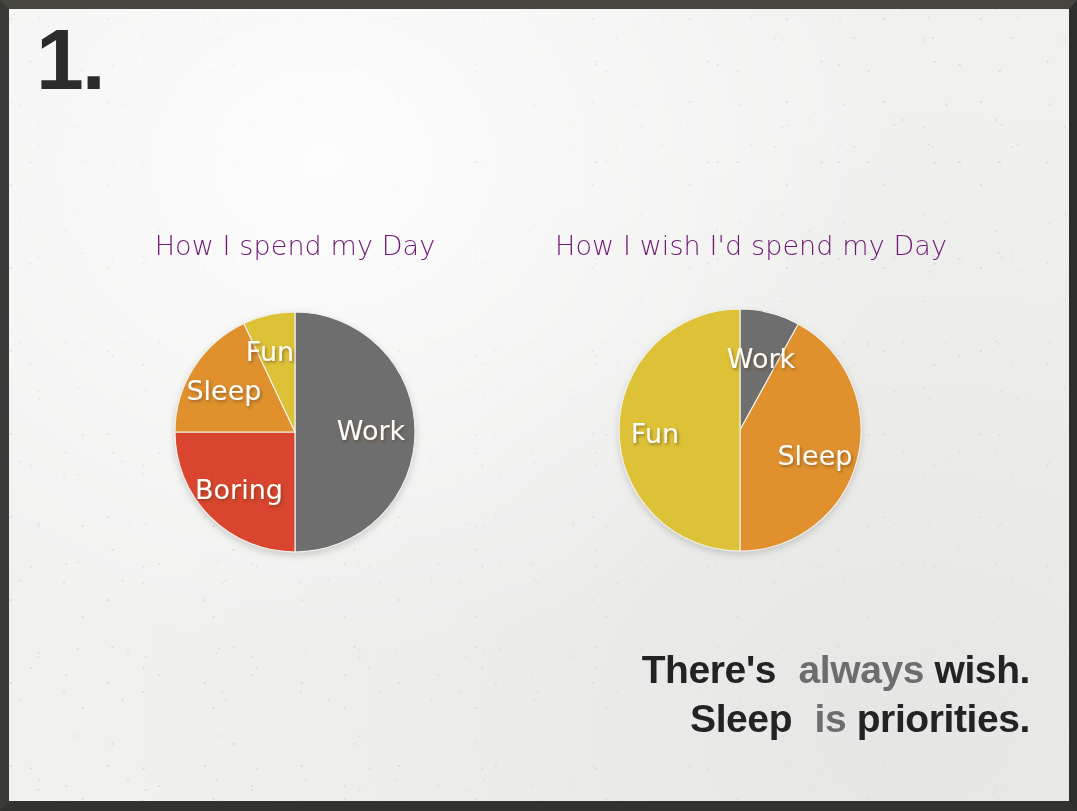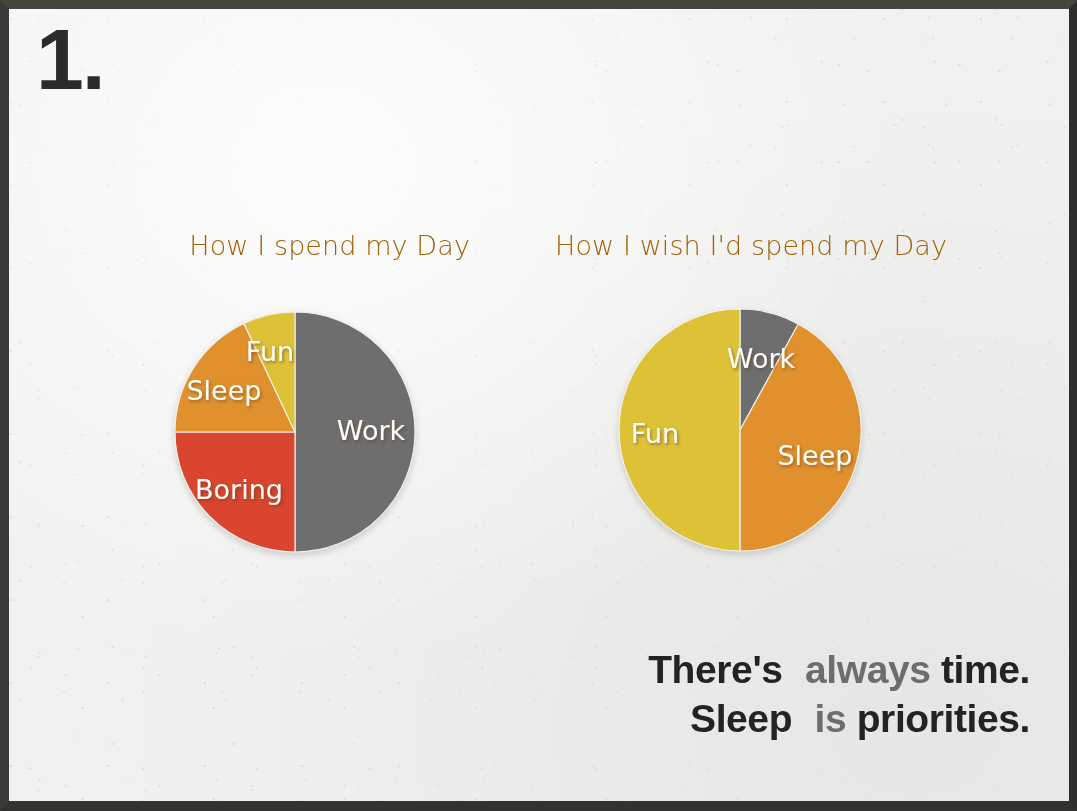--- a/index.html
+++ b/index.html
@@ -91,26 +91,26 @@
     color: #2b2b2b;
   }
 
   
   .chart-block { position: absolute; }
   .chart-title {
     position: absolute;
     top: 0;
     left: 0;
     width: 100%;
-    text-align: right;
+    text-align: center;
     font-family: "DejaVu Sans", sans-serif;
     font-weight: 300;
     font-size: 27px;
     letter-spacing: .1px;
-    color: #a16207;
+    color: #701a75;
     white-space: nowrap;
   }
 
   .slice-label {
     font-family: "DejaVu Sans", sans-serif;
     font-weight: 400;
     fill: #fdfcf6;
     text-anchor: middle;
     dominant-baseline: middle;
   }
@@ -179,20 +179,20 @@
           <text x="239" y="491" class="slice-label" font-size="27" filter="url(#labelShadow)">Boring</text>
           <text x="224" y="392" class="slice-label" font-size="27" filter="url(#labelShadow)">Sleep</text>
           <text x="270" y="353" class="slice-label" font-size="27" filter="url(#labelShadow)">Fun</text>
           <text x="761" y="360" class="slice-label" font-size="27" filter="url(#labelShadow)">Work</text>
           <text x="815" y="457" class="slice-label" font-size="27" filter="url(#labelShadow)">Sleep</text>
           <text x="655" y="435" class="slice-label" font-size="27" filter="url(#labelShadow)">Fun</text>
         </g>
     </svg>
 
     <div id="tagline">
-      <span class="tagline-line"><span>There's </span><span class="muted">always</span><span> time.</span></span>
+      <span class="tagline-line"><span>There's </span><span class="muted">always</span><span> wish.</span></span>
       <span class="tagline-line"><span>Sleep </span><span class="muted">is</span><span> priorities.</span></span>
     </div>
 
   </div>
 
   <div id="slide-border"></div>
 </div>
 
 </body></html>

